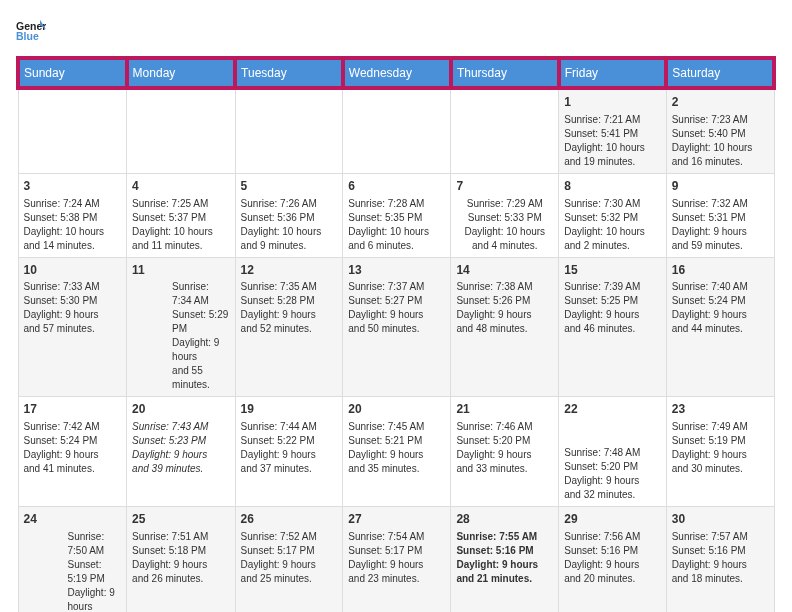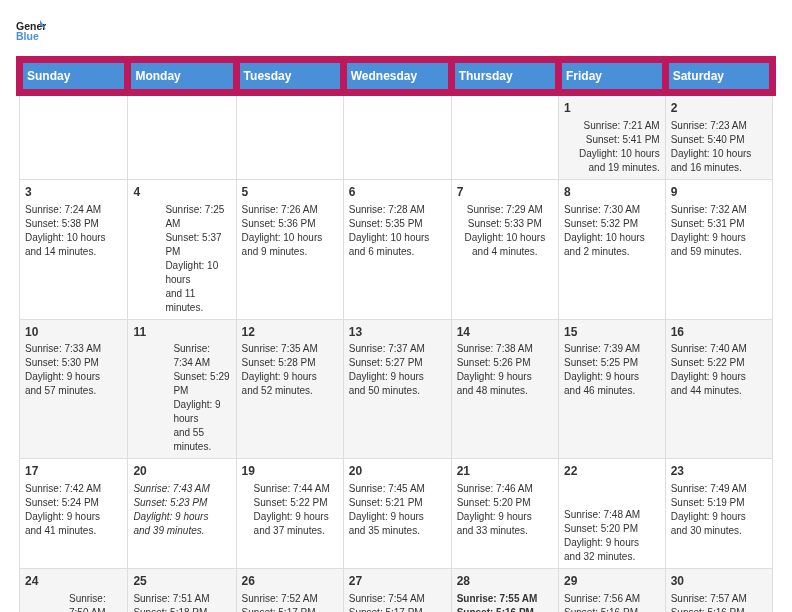--- a/index.html
+++ b/index.html
@@ -41,22 +41,22 @@
       width: 100%;
       border-collapse: collapse;
       font-size: 11px;
     }
     .calendar thead th {
       background-color: #4a90d9;
       color: #fff;
       padding: 6px 4px;
       text-align: left;
       font-size: 12px;
-      font-weight: bold;
-      border: 7px solid #be185d;
+      font-weight: normal;
+      border: 4px solid #be185d;
     }
     .calendar tbody td {
       vertical-align: top;
       padding: 4px 5px;
       border: 1px solid #ddd;
       width: 109px;
       min-height: 80px;
       background: #fff;
       color: #333;
       line-height: 1.4;
@@ -112,21 +112,21 @@
   </thead>
   <tbody id="calendar-body">
   <tr>
         <td class="empty-cell"></td>
         <td class="empty-cell"></td>
         <td class="empty-cell"></td>
         <td class="empty-cell"></td>
         <td class="empty-cell"></td>
         <td>
           <span class="day-number">1</span>
-          <div class="day-info" style="white-space: pre-line; text-align: right;">Sunrise: 7:21 AM
+          <div class="day-info" style="white-space: pre-line;">Sunrise: 7:21 AM
 Sunset: 5:41 PM
 Daylight: 10 hours
 and 19 minutes.</div>
         </td>
         <td>
           <span class="day-number">2</span>
           <div class="day-info" style="white-space: pre-line;">Sunrise: 7:23 AM
 Sunset: 5:40 PM
 Daylight: 10 hours
 and 16 minutes.</div>
@@ -135,21 +135,21 @@
       <tr>
         <td>
           <span class="day-number">3</span>
           <div class="day-info" style="white-space: pre-line;">Sunrise: 7:24 AM
 Sunset: 5:38 PM
 Daylight: 10 hours
 and 14 minutes.</div>
         </td>
         <td>
           <span class="day-number">4</span>
-          <div class="day-info" style="white-space: pre-line; margin-left: 32px;">Sunrise: 7:25 AM
+          <div class="day-info" style="white-space: pre-line;">Sunrise: 7:25 AM
 Sunset: 5:37 PM
 Daylight: 10 hours
 and 11 minutes.</div>
         </td>
         <td>
           <span class="day-number">5</span>
           <div class="day-info" style="white-space: pre-line;">Sunrise: 7:26 AM
 Sunset: 5:36 PM
 Daylight: 10 hours
 and 9 minutes.</div>
@@ -222,21 +222,21 @@
         <td>
           <span class="day-number">15</span>
           <div class="day-info" style="white-space: pre-line;">Sunrise: 7:39 AM
 Sunset: 5:25 PM
 Daylight: 9 hours
 and 46 minutes.</div>
         </td>
         <td>
           <span class="day-number">16</span>
           <div class="day-info" style="white-space: pre-line;">Sunrise: 7:40 AM
-Sunset: 5:22 PM
+Sunset: 5:24 PM
 Daylight: 9 hours
 and 44 minutes.</div>
         </td>
       </tr>
       <tr>
         <td>
           <span class="day-number">17</span>
           <div class="day-info" style="white-space: pre-line;">Sunrise: 7:42 AM
 Sunset: 5:24 PM
 Daylight: 9 hours
@@ -244,21 +244,21 @@
         </td>
         <td>
           <span class="day-number">20</span>
           <div class="day-info" style="white-space: pre-line; font-style: italic;">Sunrise: 7:43 AM
 Sunset: 5:23 PM
 Daylight: 9 hours
 and 39 minutes.</div>
         </td>
         <td>
           <span class="day-number">19</span>
-          <div class="day-info" style="white-space: pre-line; margin-left: 12px;">Sunrise: 7:44 AM
+          <div class="day-info" style="white-space: pre-line;">Sunrise: 7:44 AM
 Sunset: 5:22 PM
 Daylight: 9 hours
 and 37 minutes.</div>
         </td>
         <td>
           <span class="day-number">20</span>
           <div class="day-info" style="white-space: pre-line;">Sunrise: 7:45 AM
 Sunset: 5:21 PM
 Daylight: 9 hours
 and 35 minutes.</div>

